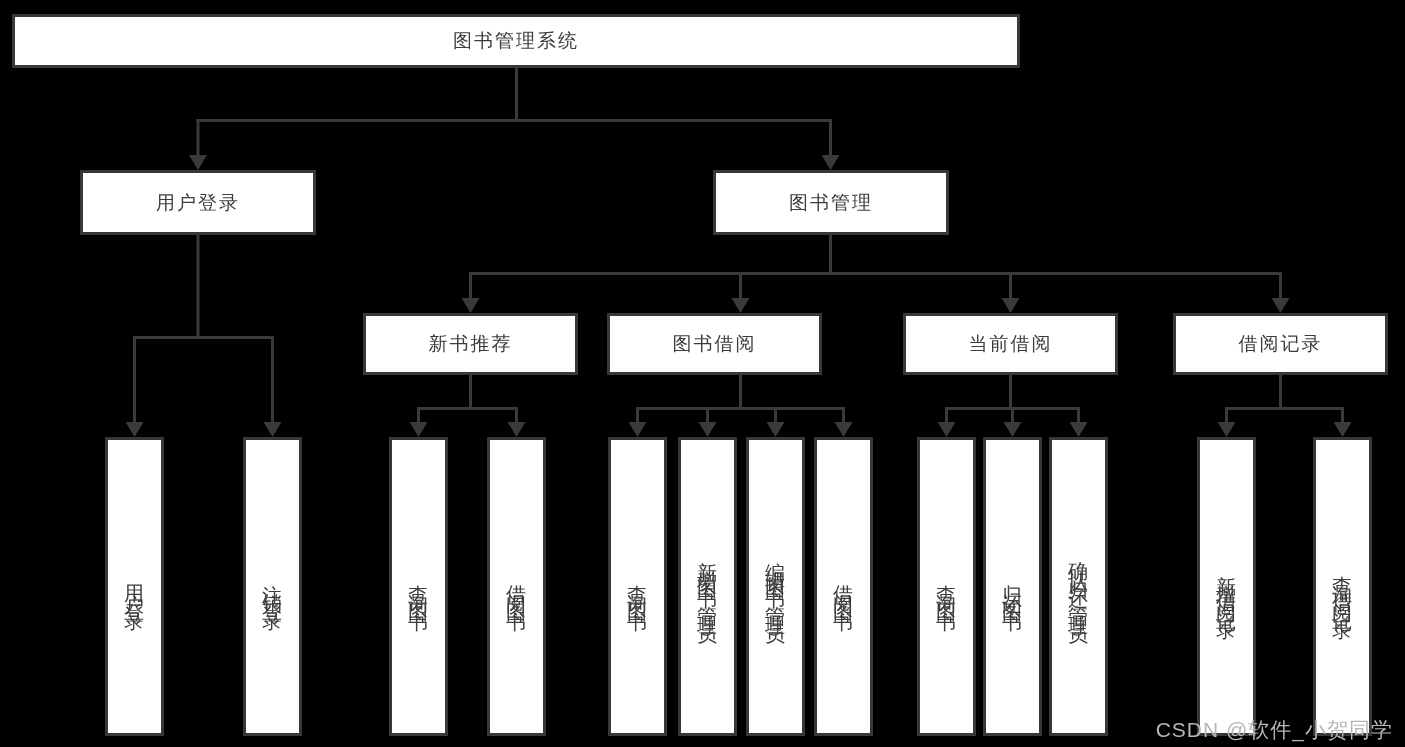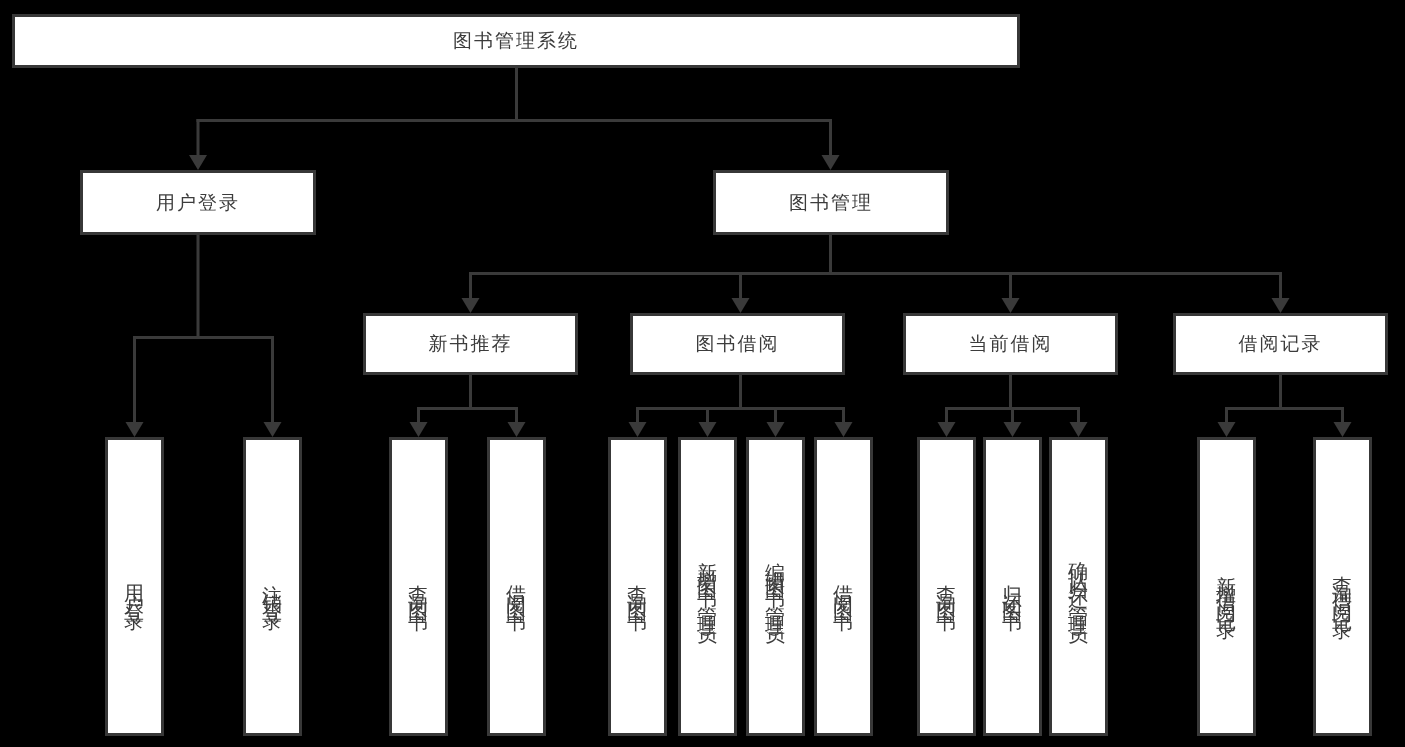--- a/index.html
+++ b/index.html
@@ -144,21 +144,21 @@
   <div class="box l2-box hbox" style="left:80px">
     <span>用户登录</span>
   </div>
   <div class="box l2-box hbox" style="left:713px">
     <span>图书管理</span>
   </div>
 
   <div class="box l3-box hbox" style="left:363px">
     <span>新书推荐</span>
   </div>
-  <div class="box l3-box hbox" style="left:630px">
+  <div class="box l3-box hbox" style="left:607px">
     <span>图书借阅</span>
   </div>
   <div class="box l3-box hbox" style="left:1173px">
     <span>借阅记录</span>
   </div>
   <div class="box l3-box hbox" style="left:903px">
     <span>当前借阅</span>
   </div>
 
   <div class="box vbox" style="left:105px">
@@ -198,14 +198,15 @@
     <span class="vtext">确认归还（管理员）</span>
   </div>
 
   <div class="box vbox" style="left:1197px">
     <span class="vtext">新增借阅记录</span>
   </div>
   <div class="box vbox" style="left:1313px">
     <span class="vtext">查询借阅记录</span>
   </div>
 
+  <div class="watermark">CSDN @软件_小贺同学</div>
 
 </div>
 
 </body></html>

